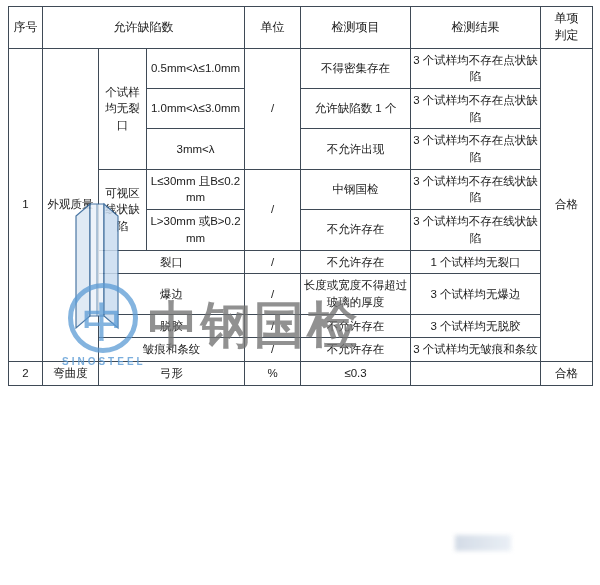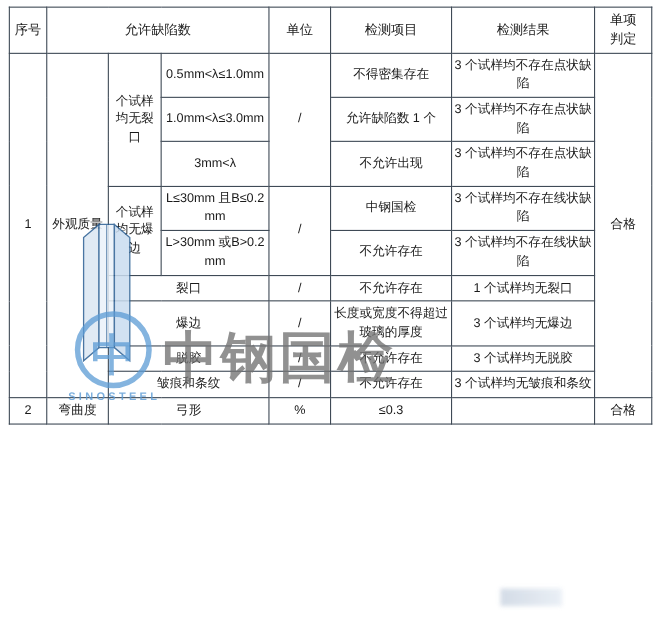--- a/index.html
+++ b/index.html
@@ -167,21 +167,21 @@
         <td>允许缺陷数 1 个</td>
         <td>3 个试样均不存在点状缺陷</td>
       </tr>
       <tr>
         <td>3mm&lt;λ</td>
         <td>不允许出现</td>
         <td>3 个试样均不存在点状缺陷</td>
       </tr>
 
       <tr>
-        <td rowspan="2">个试样均无爆边</td>
+        <td rowspan="2">可视区线状缺陷</td>
         <td>L≤30mm 且B≤0.2mm</td>
         <td rowspan="2">/</td>
         <td>中钢国检</td>
         <td>3 个试样均不存在线状缺陷</td>
       </tr>
       <tr>
         <td>L&gt;30mm 或B&gt;0.2mm</td>
         <td>不允许存在</td>
         <td>3 个试样均不存在线状缺陷</td>
       </tr>

